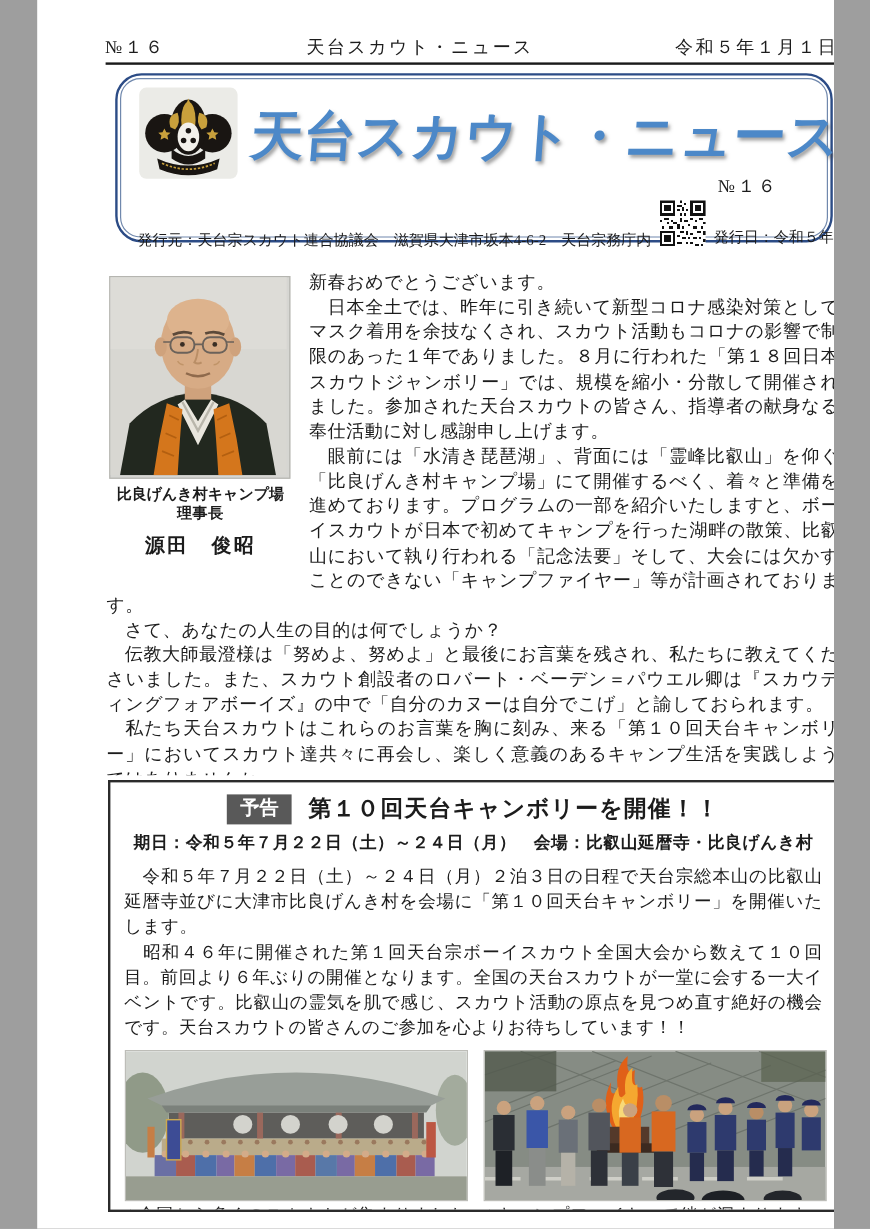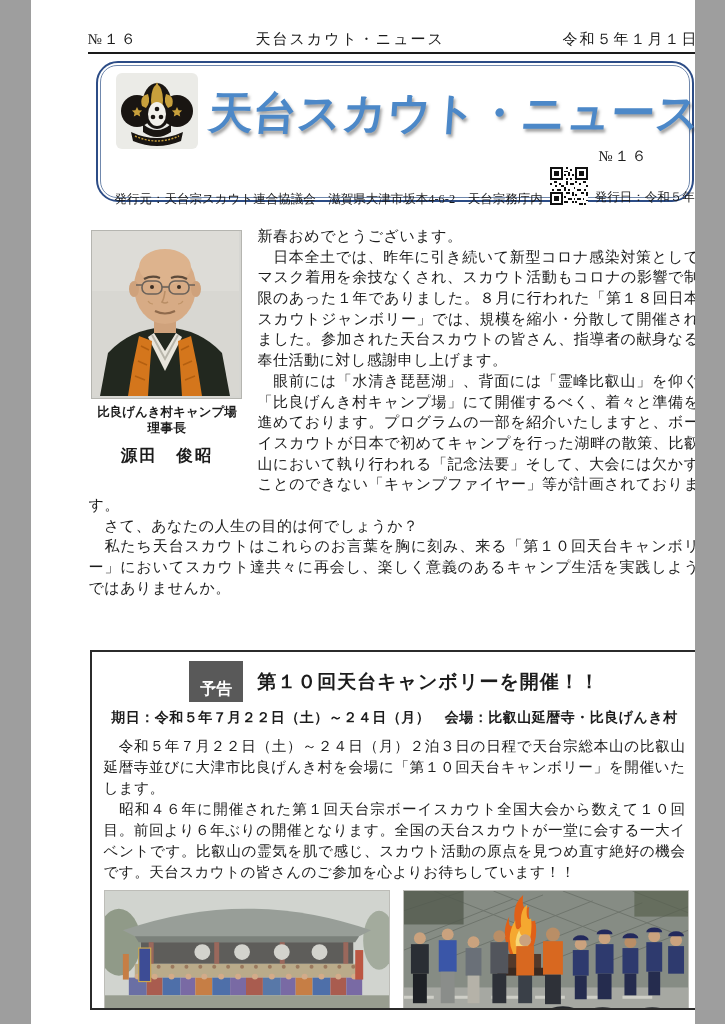--- a/index.html
+++ b/index.html
@@ -40,21 +40,21 @@
   .cap-name{font-size:16.5px;font-weight:bold;margin-top:7px;letter-spacing:2px;}
   .article p{margin:0;}
 
   
   .notice{position:absolute;top:650px;left:59px;width:610px;height:360px;
           border:2px solid #2b2b2b;box-sizing:border-box;padding:7px 12px 6px 12px;
           overflow:hidden;}
   .notice-head{text-align:center;font-family:"Liberation Sans","DejaVu Sans",sans-serif;
                margin-top:2px;}
   .badge{display:inline-block;background:#595959;color:#ffffff;font-weight:bold;
-         font-size:16px;line-height:1;padding:20px 11px 5px;margin-right:14px;
+         font-size:16px;line-height:1;padding:4px 11px 5px;margin-right:14px;
          vertical-align:middle;}
   .notice-title{display:inline-block;font-size:19px;font-weight:bold;vertical-align:middle;
                 letter-spacing:1px;}
   .notice-schedule{text-align:center;font-family:"Liberation Sans","DejaVu Sans",sans-serif;
                    font-weight:bold;font-size:14px;margin-top:7px;letter-spacing:0.5px;}
   .notice-body{margin-top:9px;font-size:14.6px;line-height:1.44;text-align:justify;
                letter-spacing:0.4px;}
   .notice-body p{margin:0;}
   .photo-row{display:flex;gap:13px;margin-top:7px;}
   .photo-fig{width:286px;}
@@ -156,20 +156,21 @@
         </svg>
       </div>
       <div class="cap-org">比良げんき村キャンプ場</div>
       <div class="cap-role">理事長</div>
       <div class="cap-name">源田　俊昭</div>
     </div>
     <p>新春おめでとうございます。</p>
     <p>　日本全土では、昨年に引き続いて新型コロナ感染対策としてマスク着用を余技なくされ、スカウト活動もコロナの影響で制限のあった１年でありました。８月に行われた「第１８回日本スカウトジャンボリー」では、規模を縮小・分散して開催されました。参加された天台スカウトの皆さん、指導者の献身なる奉仕活動に対し感謝申し上げます。</p>
     <p>　眼前には「水清き琵琶湖」、背面には「霊峰比叡山」を仰ぐ「比良げんき村キャンプ場」にて開催するべく、着々と準備を進めております。プログラムの一部を紹介いたしますと、ボーイスカウトが日本で初めてキャンプを行った湖畔の散策、比叡山において執り行われる「記念法要」そして、大会には欠かすことのできない「キャンプファイヤー」等が計画されております。</p>
     <p>　さて、あなたの人生の目的は何でしょうか？</p>
+    <p>　伝教大師最澄様は「努めよ、努めよ」と最後にお言葉を残され、私たちに教えてくださいました。また、スカウト創設者のロバート・ベーデン＝パウエル卿は『スカウティングフォアボーイズ』の中で「自分のカヌーは自分でこげ」と諭しておられます。</p>
     <p>　私たち天台スカウトはこれらのお言葉を胸に刻み、来る「第１０回天台キャンボリー」においてスカウト達共々に再会し、楽しく意義のあるキャンプ生活を実践しようではありませんか。</p>
 
   </div>
 
   <div class="notice">
     <div class="notice-head">
       <span class="badge">予告</span><span class="notice-title">第１０回天台キャンボリーを開催！！</span>
     </div>
     <div class="notice-schedule">期日：令和５年７月２２日（土）～２４日（月）　会場：比叡山延暦寺・比良げんき村</div>
     <div class="notice-body">

